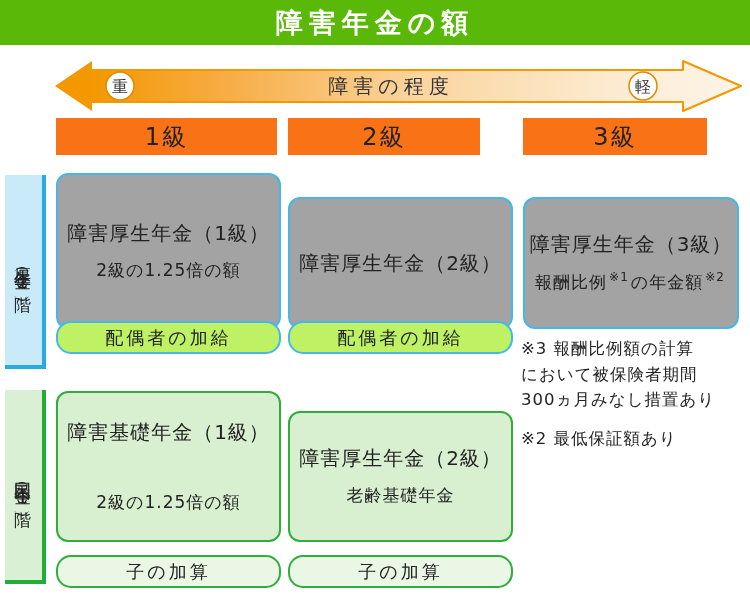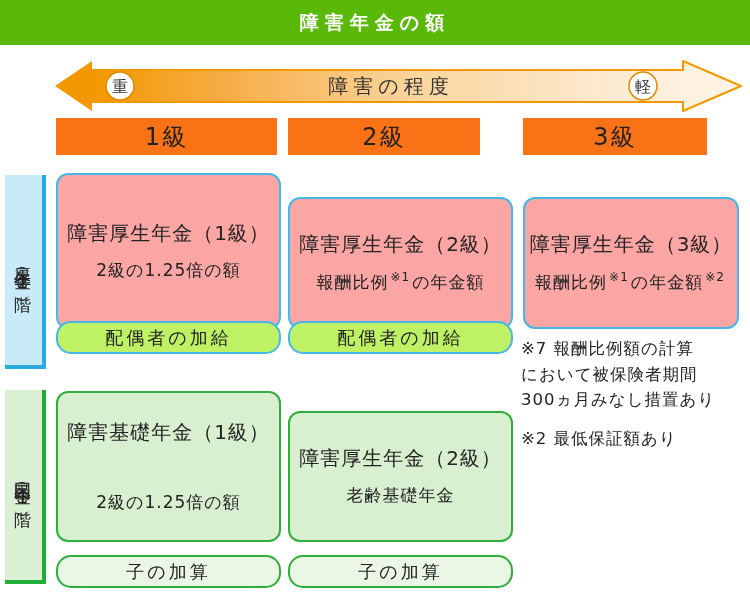--- a/index.html
+++ b/index.html
@@ -2,21 +2,21 @@
 <html><head>
 <meta charset="utf-8">
 <style>
   html,body{margin:0;padding:0;background:#fff;}
   #app{
     position:relative;width:750px;height:600px;background:#fff;overflow:hidden;
     font-family:"DejaVu Sans",sans-serif;color:#222;
   }
   .title-bar{
     position:absolute;left:0;top:0;width:750px;height:45px;background:#5ab908;
-    color:#fff;font-size:19px;font-weight:bold;letter-spacing:6px;
+    color:#fff;font-size:27px;font-weight:bold;letter-spacing:6px;
     display:flex;align-items:center;justify-content:center;
   }
   .severity-arrow{position:absolute;left:53px;top:58px;width:694px;height:56px;}
   .arrow-text{font-size:20px;fill:#333;letter-spacing:5px;font-family:"DejaVu Sans",sans-serif;}
   .arrow-circle-text{font-size:16px;fill:#333;letter-spacing:0;font-family:"DejaVu Sans",sans-serif;}
   .col-head{
     position:absolute;top:118px;height:37px;background:#f97316;color:#222;
     font-size:24px;letter-spacing:2px;display:flex;align-items:center;justify-content:center;
   }
   #col1{left:56px;width:221px;}
@@ -30,21 +30,21 @@
   }
   .v-label.blue{top:175px;height:190px;background:#c9ebf9;
     border-right:4px solid #29abe2;border-bottom:4px solid #29abe2;}
   .v-label.green{top:390px;height:190px;background:#daf0d4;
     border-right:4px solid #22ac38;border-bottom:4px solid #22ac38;}
   .box{
     position:absolute;border-radius:12px;
     display:flex;flex-direction:column;align-items:center;justify-content:center;gap:11px;
     text-align:center;
   }
-  .box.blue{background:#fca5a5;border:2px solid #45b7e8;}
+  .box.blue{background:#a3a3a3;border:2px solid #45b7e8;}
   .box.green{background:#d8efd0;border:2px solid #2fae3c;}
   .box .t{font-size:20px;letter-spacing:1px;}
   .box .s{font-size:17px;letter-spacing:1px;line-height:1.45;}
   .box .s sup{font-size:12px;vertical-align:super;margin:0 2px;}
   #box-e1{left:56px;top:173px;width:221px;height:152px;}
   #box-e2{left:288px;top:197px;width:221px;height:128px;}
   #box-e3{left:523px;top:197px;width:212px;height:128px;align-items:center;}
   #box-n1{left:56px;top:391px;width:221px;height:147px;gap:44px;}
   #box-n2{left:288px;top:411px;width:221px;height:127px;}
   .addon{
@@ -92,34 +92,33 @@
   <div class="v-label blue">厚生年金（２階）</div>
   <div class="v-label green">国民年金（１階）</div>
 
   <div class="box blue" id="box-e1">
     <div class="t">障害厚生年金（1級）</div>
     <div class="s">2級の1.25倍の額</div>
   </div>
 
   <div class="box blue" id="box-e2">
     <div class="t">障害厚生年金（2級）</div>
-    <div class="s"><span>報酬比例</span><sup>※1</sup><span>の年金額</span></div>
   </div>
 
   <div class="box blue" id="box-e3">
     <div class="t">障害厚生年金（3級）</div>
     <div class="s"><span>報酬比例</span><sup>※1</sup><span>の年金額</span><sup>※2</sup></div>
   </div>
 
   <div class="addon blue" id="addon-s1">配偶者の加給</div>
   <div class="addon blue" id="addon-s2">配偶者の加給</div>
 
   <div class="notes">
     <div class="note1">
-      <div>※7 報酬比例額の計算</div>
+      <div>※3 報酬比例額の計算</div>
       <div>において被保険者期間</div>
       <div>300ヵ月みなし措置あり</div>
     </div>
     <div class="note2">※2 最低保証額あり</div>
   </div>
 
   <div class="box green" id="box-n1">
     <div class="t">障害基礎年金（1級）</div>
     <div class="s">2級の1.25倍の額</div>
   </div>

